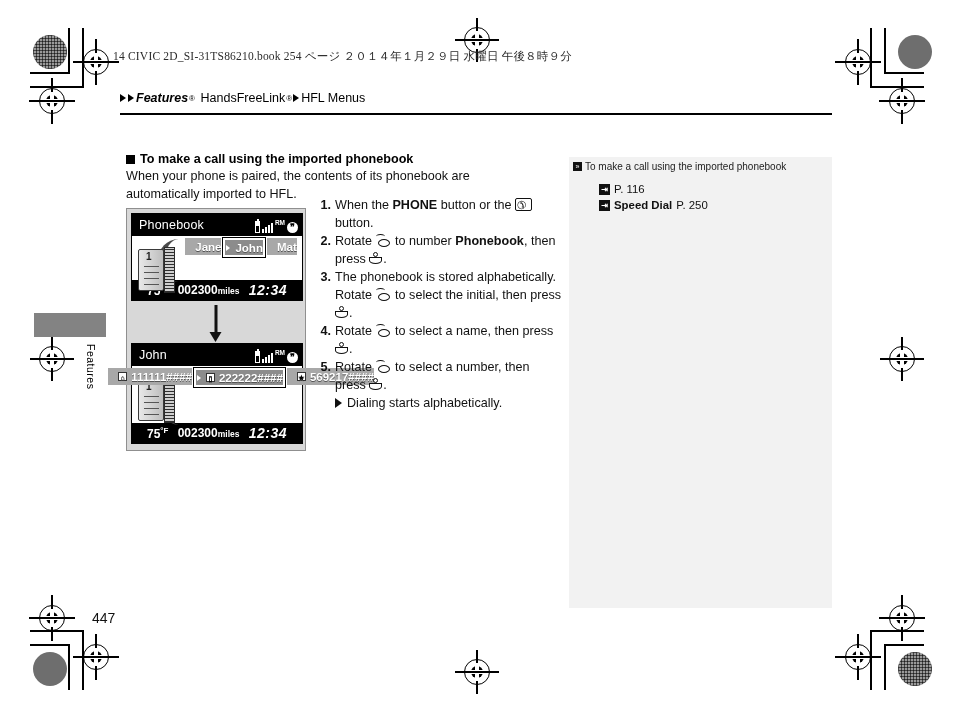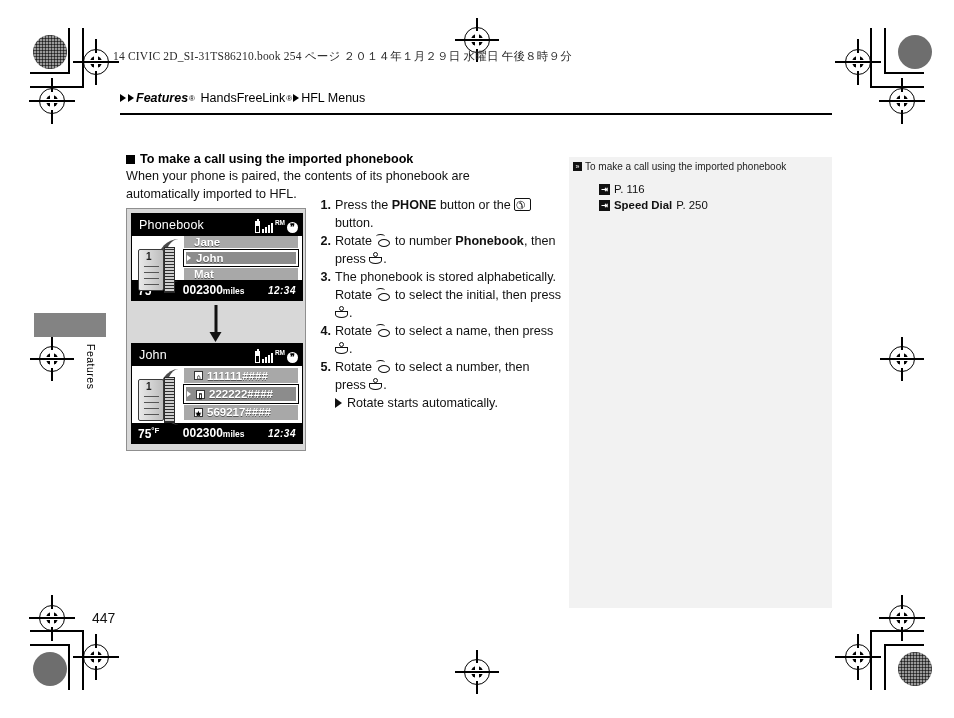--- a/index.html
+++ b/index.html
@@ -246,21 +246,21 @@
     width: 11px; height: 46px;
     background: repeating-linear-gradient(0deg,#2e2e2e 0 1px,#cfcfcf 1px 3px);
     border: 1px solid #2b2b2b;
     box-sizing: border-box;
   }
 
   .lcd-list {
     position: absolute;
     left: 52px; right: 4px; top: 2px; bottom: 2px;
     display: flex;
-    flex-direction: column;
+    flex-direction: row;
     justify-content: center;
     gap: 2px;
   }
   .lcd-row {
     height: 17px;
     background: #a8a8a8;
     color: #fff;
     font-size: 11.5px;
     font-weight: bold;
     display: flex;
@@ -299,28 +299,28 @@
   }
 
   .lcd-foot {
     height: 21px;
     background: #000;
     color: #fff;
     display: flex;
     align-items: center;
     font-size: 12px;
     font-weight: bold;
-    padding: 0 6px;
+    padding: 0 15px;
     box-sizing: border-box;
     justify-content: space-between;
     border-top: 1px solid #fff;
   }
   .foot-temp .sm { font-size: 8px; vertical-align: super; }
   .foot-unit { font-size: 8.5px; }
-  .foot-clock { font-style: italic; font-size: 10px; letter-spacing: .5px; }
+  .foot-clock { font-style: italic; font-size: 14px; letter-spacing: .5px; }
 
   .fig-arrow {
     position: absolute;
     left: 50%; top: 96px;
     transform: translateX(-50%);
     width: 3px; height: 28px;
     background: #111;
   }
   .fig-arrow::after {
     content:"";
@@ -739,21 +739,21 @@
       </span>
       <span class="foot-clock">12:34</span>
     </div>
   </div>
 </div>
 
 <div class="steps">
   <div class="step">
     <span class="step-n">1.</span>
     <span class="step-b">
-      <span>Press the </span><b>PHONE</b><span> button or the </span><span class="i-phone"></span><span> button.</span>
+      <span>When the </span><b>PHONE</b><span> button or the </span><span class="i-phone"></span><span> button.</span>
     </span>
   </div>
   <div class="step">
     <span class="step-n">2.</span>
     <span class="step-b">
       <span>Rotate </span><span class="i-rot"></span><span> to number </span><b>Phonebook</b><span>, then press </span><span class="i-press"></span><span>.</span>
     </span>
   </div>
   <div class="step">
     <span class="step-n">3.</span>
@@ -768,21 +768,21 @@
     </span>
   </div>
   <div class="step">
     <span class="step-n">5.</span>
     <span class="step-b">
       <span>Rotate </span><span class="i-rot"></span><span> to select a number, then press </span><span class="i-press"></span><span>.</span>
     </span>
   </div>
   <div class="sub-note">
     <span class="tri-small"></span>
-    <span>Rotate starts automatically.</span>
+    <span>Dialing starts alphabetically.</span>
   </div>
 </div>
 
 <div class="sidebar">
   <div class="sb-head">
     <span class="sb-mark">»</span>
     <span>To make a call using the imported phonebook</span>
   </div>
   <div class="sb-body">
     <div class="sb-links">

